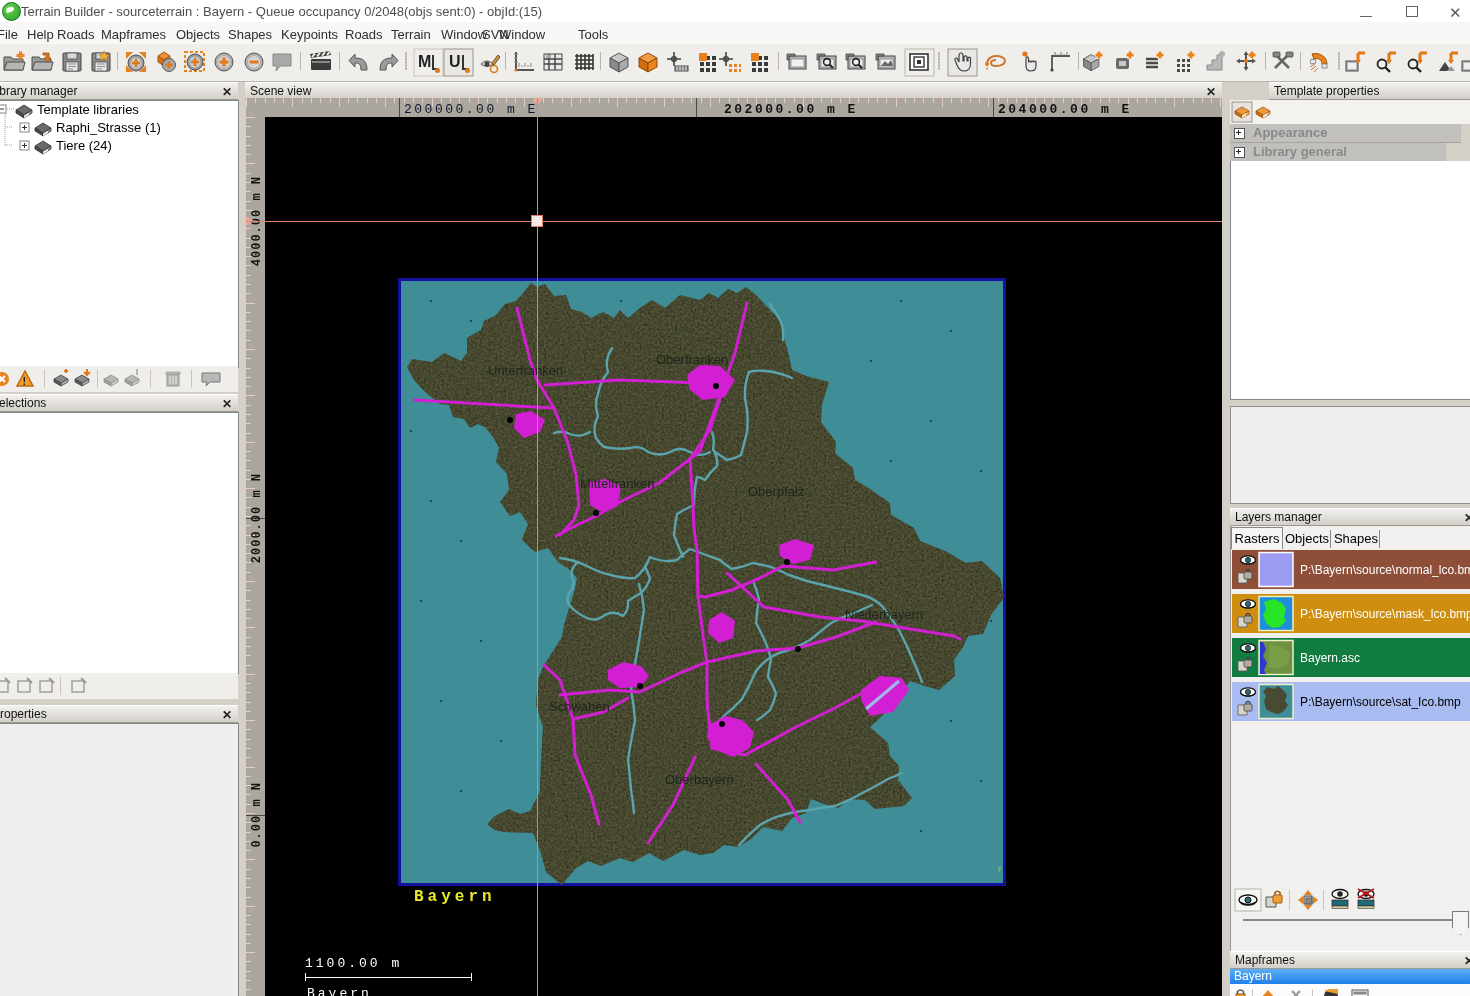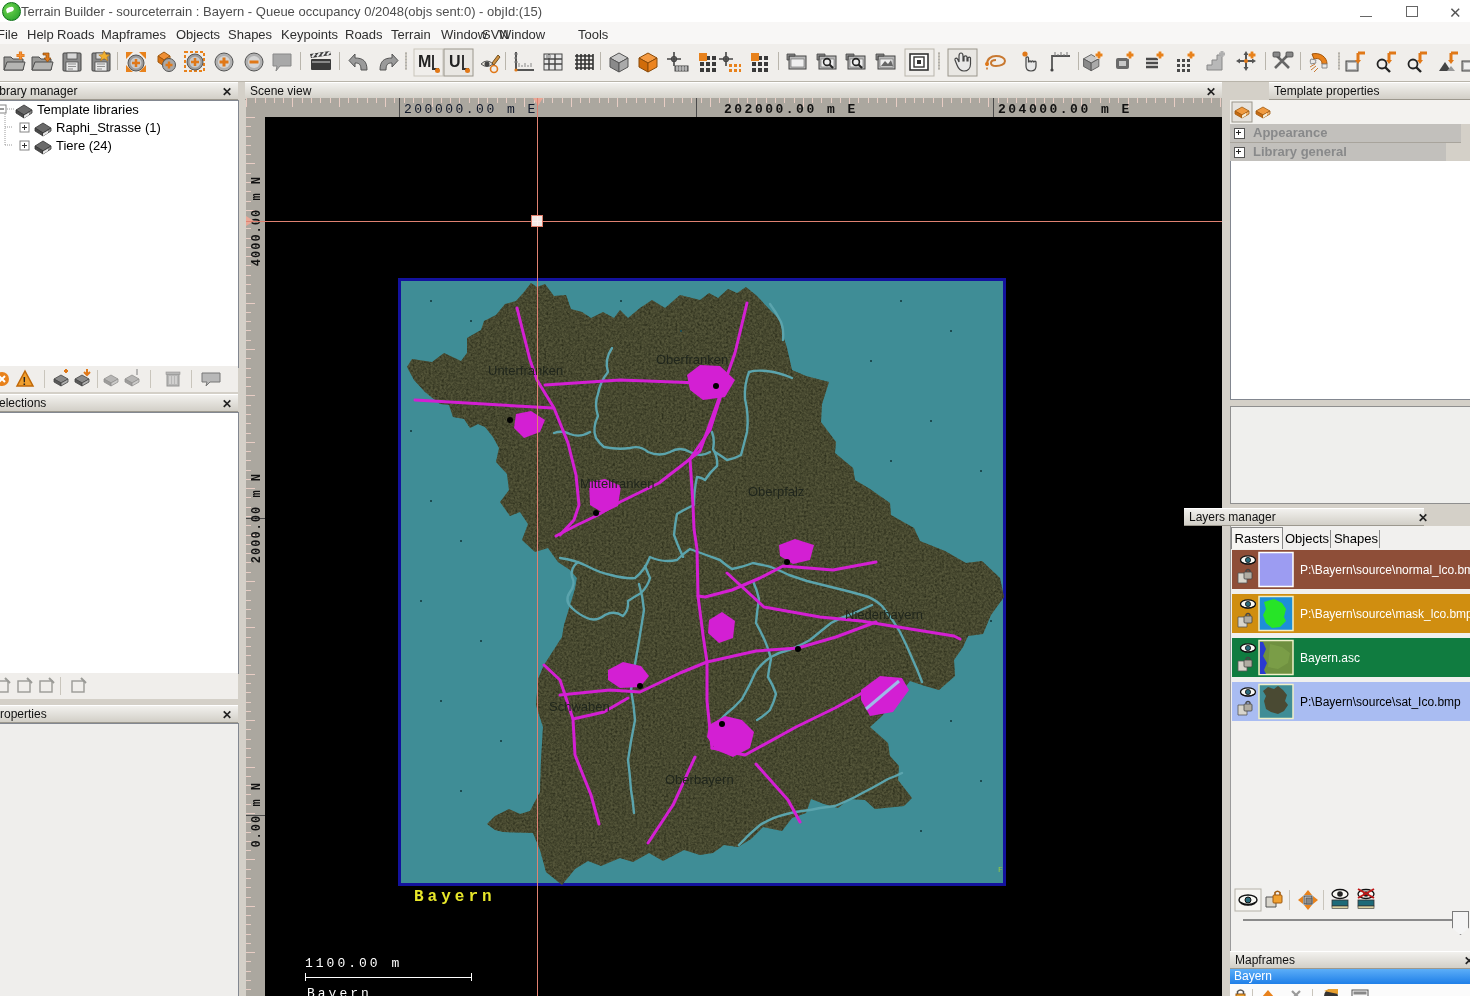--- a/index.html
+++ b/index.html
@@ -632,21 +632,21 @@
 <div class="abs" style="left:1230px;top:124px;width:231px;height:18px;background:#c2c0bc;border-bottom:1px solid #a8a49c;color:#88898a;font-weight:bold;font-size:13px;line-height:18px;"><span style="margin-left:23px;">Appearance</span></div>
 <div class="abs" style="left:1230px;top:143px;width:216px;height:18px;background:#c2c0bc;border-bottom:1px solid #a8a49c;color:#88898a;font-weight:bold;font-size:13px;line-height:18px;"><span style="margin-left:23px;">Library general</span></div>
 <div class="abs" style="left:1234px;top:128px;width:9px;height:9px;background:#fff;border:1px solid #555;"></div>
 <div class="abs" style="left:1236px;top:132px;width:5px;height:1px;background:#222;"></div>
 <div class="abs" style="left:1238px;top:130px;width:1px;height:5px;background:#222;"></div>
 <div class="abs" style="left:1234px;top:147px;width:9px;height:9px;background:#fff;border:1px solid #555;"></div>
 <div class="abs" style="left:1236px;top:151px;width:5px;height:1px;background:#222;"></div>
 <div class="abs" style="left:1238px;top:149px;width:1px;height:5px;background:#222;"></div>
 <div class="abs" style="left:1230px;top:161px;width:240px;height:238px;background:#fff;border:1px solid #828790;border-top:none;"></div>
 <div class="abs" style="left:1230px;top:406px;width:240px;height:96px;background:#efefed;border:1px solid #8f8f8f;"></div>
-<div class="hdr" style="left:1184px;top:508px;width:240px;">
+<div class="hdr" style="left:1230px;top:508px;width:240px;">
   <span style="position:absolute;left:5px;">Layers manager</span>
     <span class="hx rx">✕</span>
 </div>
 
 <div class="abs" style="left:1230px;top:526px;width:240px;height:470px;background:#f1f0ee;border-left:1px solid #9a9a9a;"></div>
 <div class="abs" style="left:1231px;top:527px;width:50px;height:21px;background:#f6f5f3;border:1px solid #888;border-bottom:none;font-size:13px;text-align:center;line-height:21px;">Rasters</div>
 <div class="abs" style="left:1284px;top:530px;width:46px;height:18px;font-size:13px;text-align:center;line-height:18px;border-right:1px solid #888;">Objects</div>
 <div class="abs" style="left:1333px;top:530px;width:46px;height:18px;font-size:13px;text-align:center;line-height:18px;border-right:1px solid #888;">Shapes</div>
 <div id="layerrows" class="abs" style="left:1230px;top:549px;width:240px;height:200px;">
 <svg width="240" height="200">

